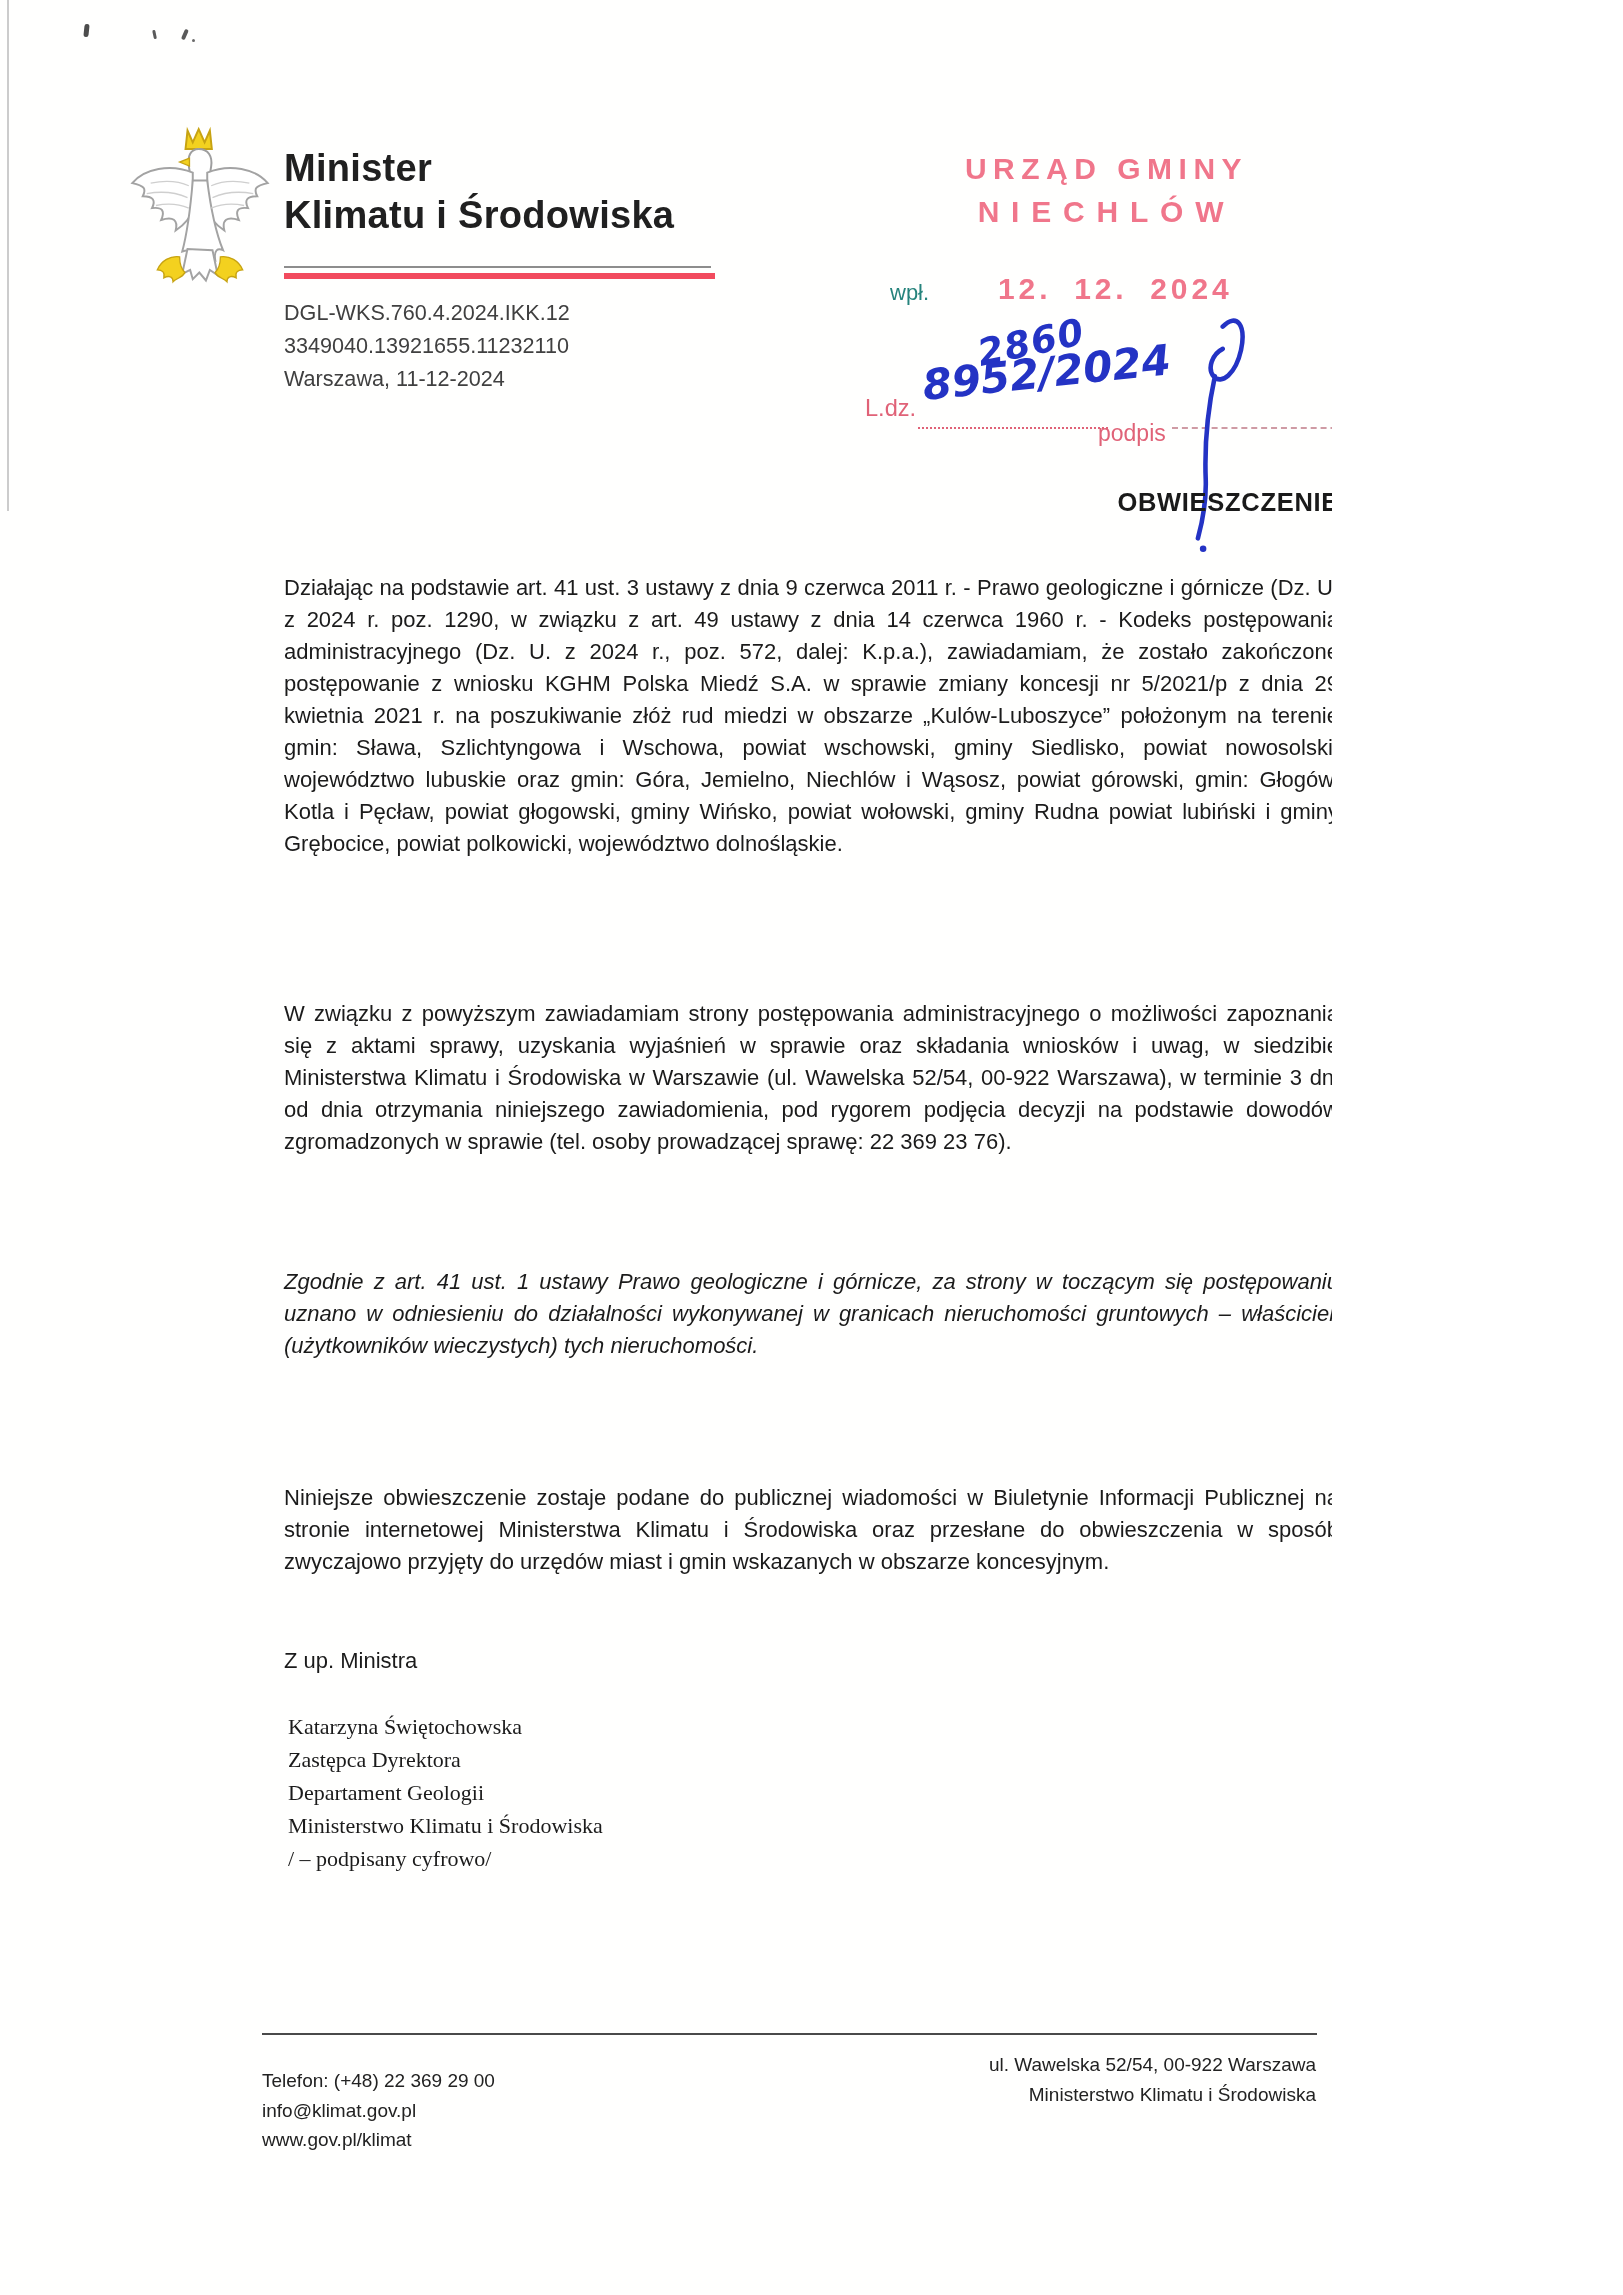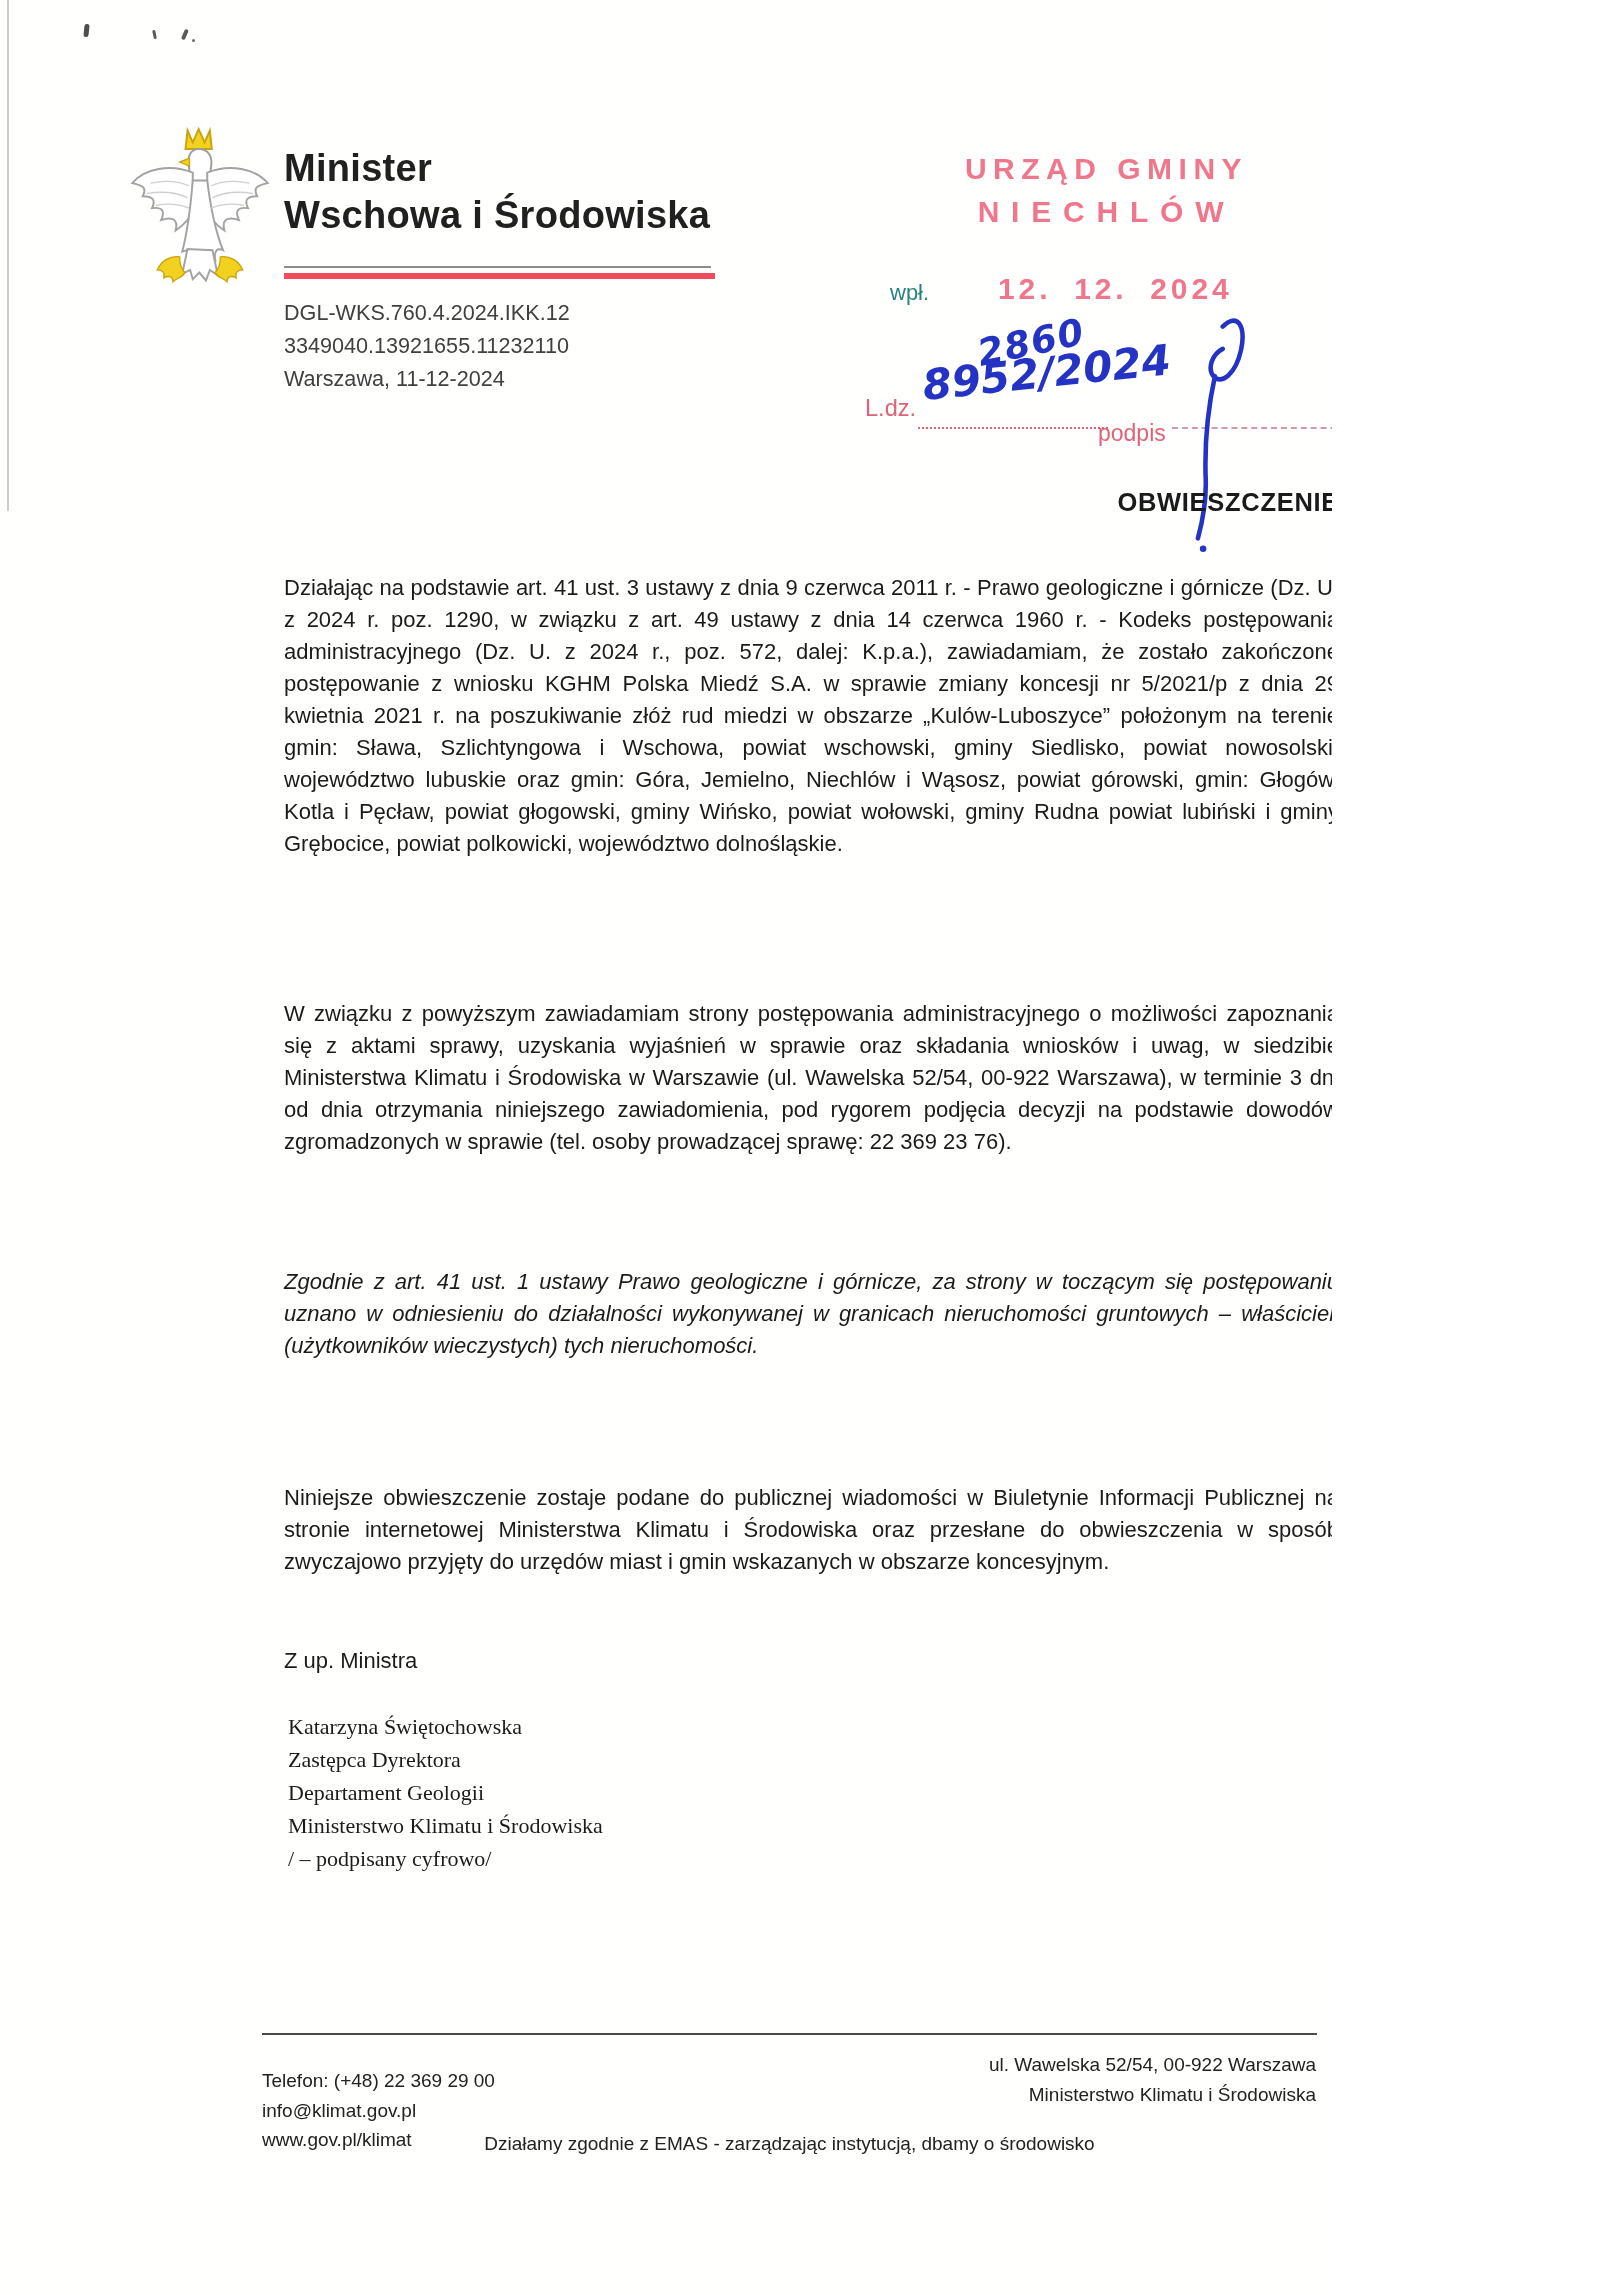--- a/index.html
+++ b/index.html
@@ -77,21 +77,21 @@
       <path d="M104,92 C100,140 96,170 88,200 C100,196 104,200 102,214 C110,208 116,208 120,216 C126,206 132,206 138,212 C136,198 142,194 150,198 C138,168 132,140 126,92 Z" fill="#ffffff" stroke="#a3a3a3" stroke-width="3"></path>
       <path d="M96,196 L88,234 L100,228 L104,242 L114,232 L124,244 L130,228 L142,236 L134,198 Z" fill="#ffffff" stroke="#a3a3a3" stroke-width="3"></path>
       <path d="M84,208 C70,206 56,214 50,228 C58,228 62,232 60,240 C68,236 74,238 74,246 C80,240 88,240 92,232 C86,226 84,218 84,208 Z" fill="#f3d11f" stroke="#c7a312" stroke-width="2"></path>
       <path d="M146,208 C160,206 174,214 180,228 C172,228 168,232 170,240 C162,236 156,238 156,246 C150,240 142,240 138,232 C144,226 146,218 146,208 Z" fill="#f3d11f" stroke="#c7a312" stroke-width="2"></path>
       <path d="M40,96 C60,92 80,92 98,100 M34,112 C56,108 78,110 96,118 M48,130 C66,126 84,128 98,134" stroke="#cfcfcf" stroke-width="2" fill="none"></path>
       <path d="M190,96 C170,92 150,92 132,100 M196,112 C174,108 152,110 134,118 M182,130 C164,126 146,128 132,134" stroke="#cfcfcf" stroke-width="2" fill="none"></path>
     </svg>
   </div>
   <div class="ministry">
     <div>Minister</div>
-    <div>Wschowa i Środowiska</div>
+    <div>Klimatu i Środowiska</div>
   </div>
   <div class="rule-gray"></div>
   <div class="rule-red"></div>
 
   <div class="ref">
     <div>DGL-WKS.760.4.2024.IKK.12</div>
     <div>3349040.13921655.11232110</div>
     <div>Warszawa, 11-12-2024</div>
   </div>
 
@@ -132,16 +132,15 @@
   <div class="footer-rule"></div>
   <div class="f-left">
     <div>Telefon: (+48) 22 369 29 00</div>
     <div>info@klimat.gov.pl</div>
     <div>www.gov.pl/klimat</div>
   </div>
   <div class="f-right">
     <div>ul. Wawelska 52/54, 00-922 Warszawa</div>
     <div>Ministerstwo Klimatu i Środowiska</div>
   </div>
-  <div class="f-emas">Działamy zgodnie z EMAS - zarządzając instytucją, dbamy o środowisko</div>
 
 </div>
 
 
 </body></html>

